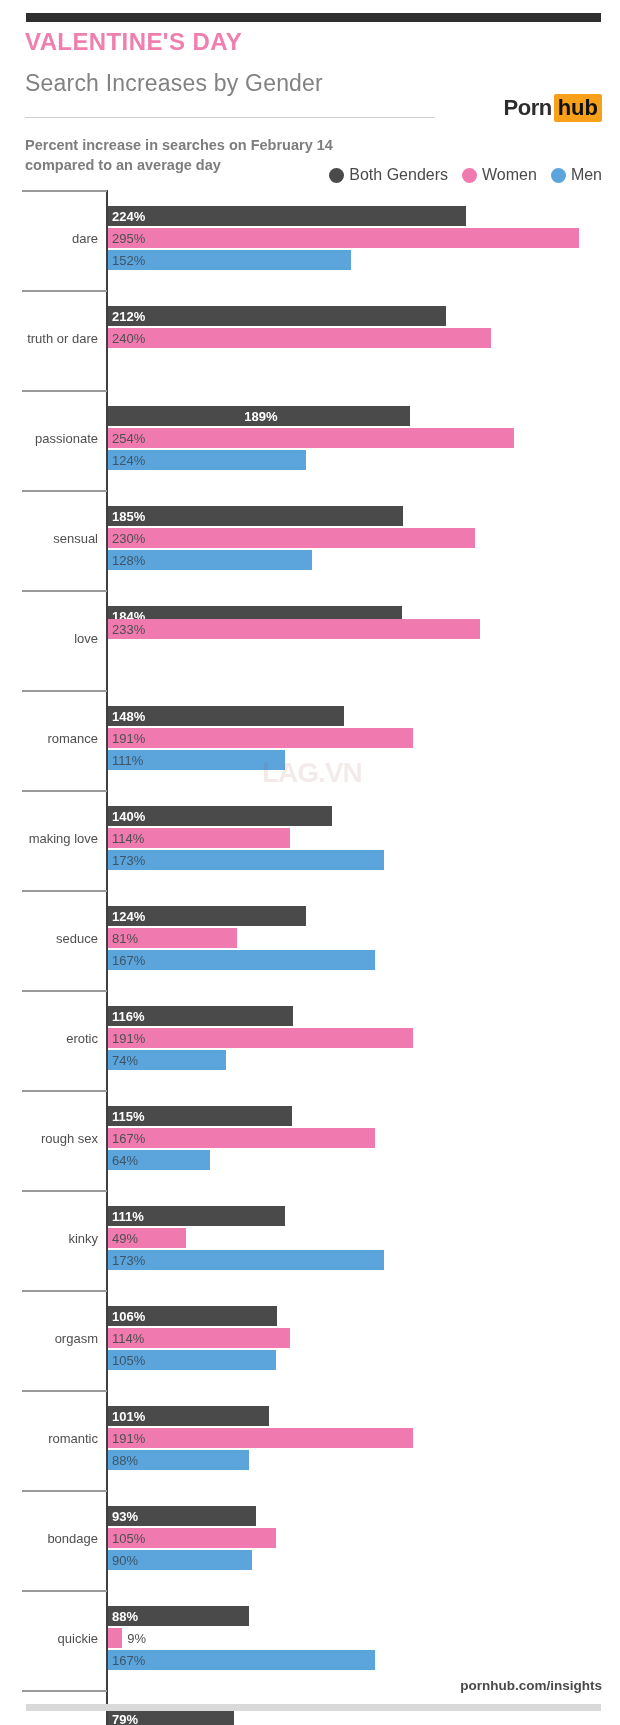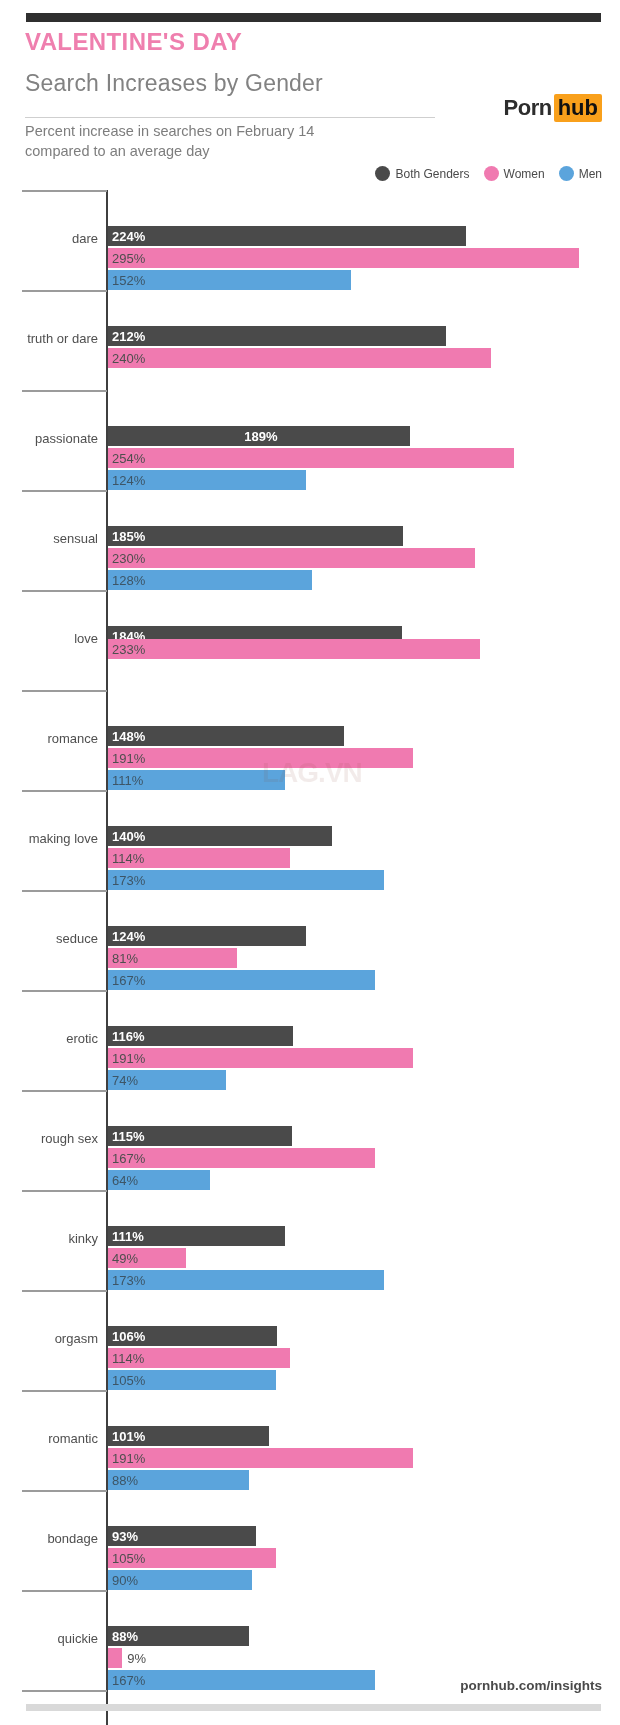--- a/index.html
+++ b/index.html
@@ -57,43 +57,44 @@
     border-radius: 2px;
   }
   .hrule {
     position: absolute;
     left: 25px; top: 117px;
     width: 410px; height: 1px;
     background: #cfcfcf;
   }
   .blurb {
     position: absolute;
-    left: 25px; top: 122px;
+    left: 25px; top: 136px;
     font-size: 14.5px;
     color: #7d7d7d;
     line-height: 1.36;
     width: 330px;
+    font-weight: bold;
   }
 
   
   .legend {
     position: absolute;
     right: 18px; top: 166px;
     display: flex;
     align-items: center;
     gap: 14px;
   }
   .legend-item { display: flex; align-items: center; gap: 5px; }
   .legend-dot {
     width: 15px; height: 15px;
     border-radius: 50%;
     display: inline-block;
   }
   .legend-label {
-    font-size: 12px;
+    font-size: 16px;
     color: #4a4a4a;
     white-space: nowrap;
   }
 
   
   #chart {
     position: absolute;
     left: 0; top: 190px;
     width: 620px;
   }
@@ -120,21 +121,20 @@
     font-size: 13px;
     color: #4f4f4f;
     white-space: nowrap;
   }
   .bar {
     position: absolute;
     left: 108px;
     height: 20px;
     display: flex;
     align-items: center;
-    margin-top: 20px;
   }
   .bar .val {
     font-size: 13px;
     padding-left: 4px;
     white-space: nowrap;
     line-height: 1;
   }
   .bar.both { background: #4a4a4a; }
   .bar.both .val { color: #ffffff; font-weight: bold; }
   .bar.women { background: #f07ab0; }

